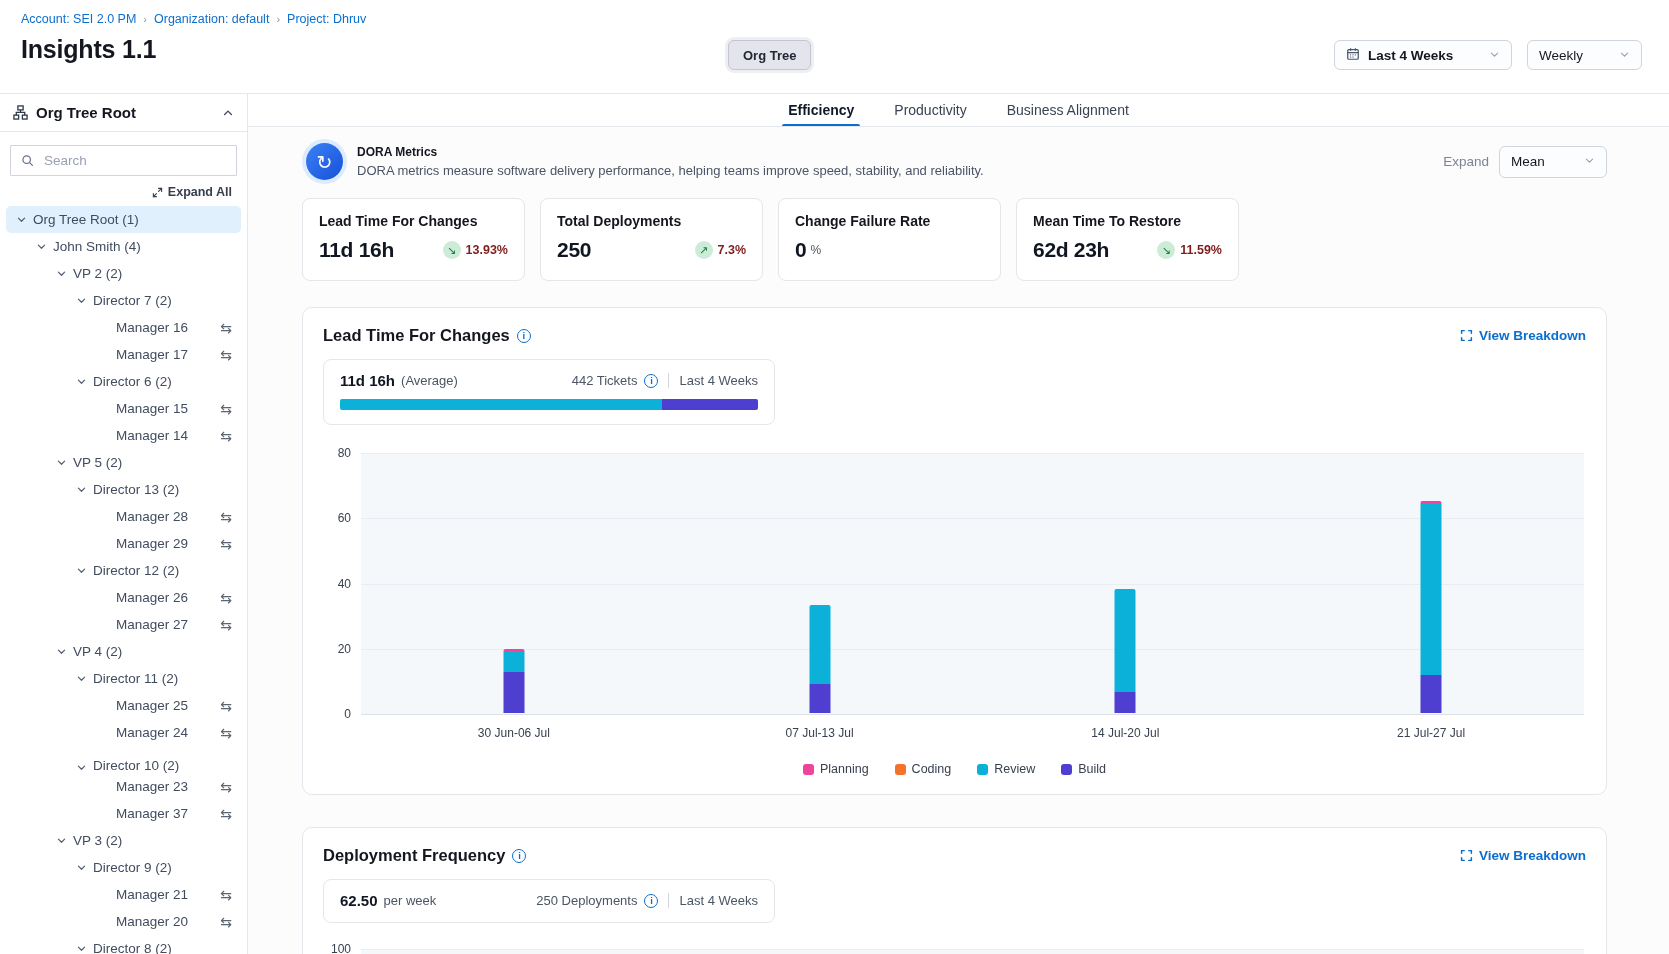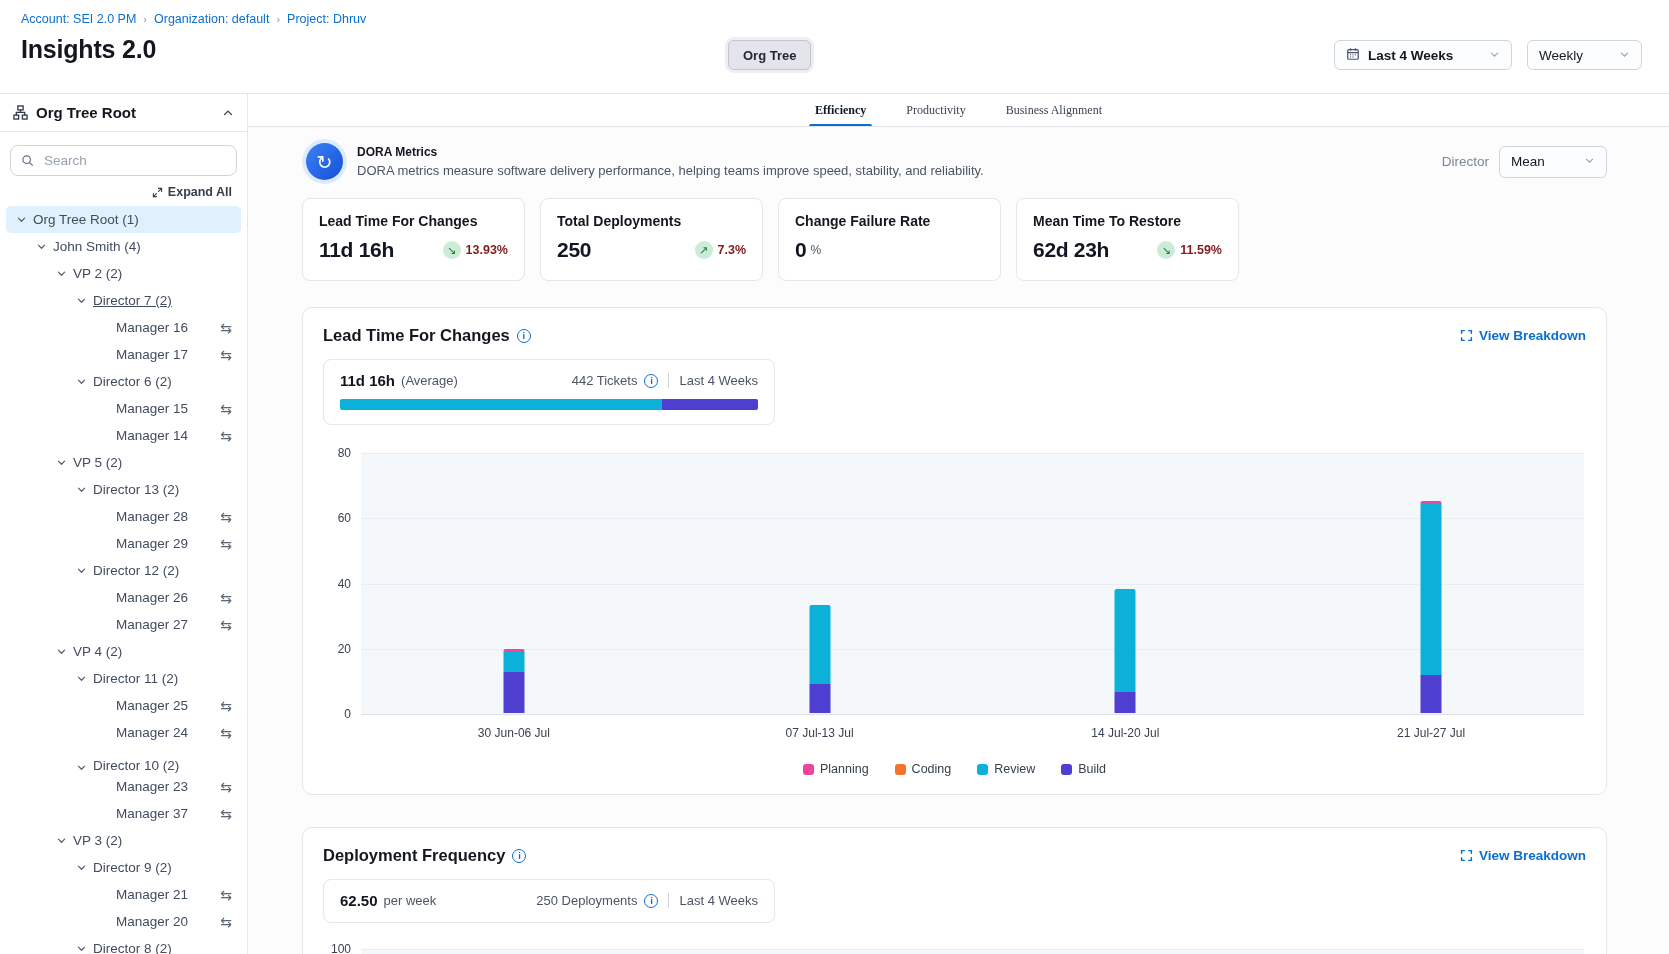--- a/index.html
+++ b/index.html
@@ -39,36 +39,36 @@
 
   
   .body { flex:1; display:flex; border-top:1px solid #e4e7ec; min-height:0; }
 
   
   .sidebar { width:248px; flex:0 0 248px; border-right:1px solid #e4e7ec; display:flex; flex-direction:column; overflow:hidden; background:#fff; }
   .sb-head { height:38px; flex:0 0 38px; border-bottom:1px solid #e4e7ec; display:flex; align-items:center; gap:8px; padding:0 13px; }
   .sb-title { font-size:15px; font-weight:700; color:#14171f; flex:1; }
   .sb-head .icon { color:#30394a; display:flex; }
   .collapse-btn { color:#444d5e; display:flex; cursor:pointer; }
-  .search-box { margin:13px 10px 0 10px; height:31px; border:1px solid #d0d5dd; border-radius:8px; display:flex; align-items:center; gap:8px; padding:0 10px; background:#fff; }
+  .search-box { margin:13px 10px 0 10px; height:31px; border:1px solid #d0d5dd; border-radius:1px; display:flex; align-items:center; gap:8px; padding:0 10px; background:#fff; }
   .search-box input { border:none; outline:none; flex:1; font-size:13.5px; color:#344054; font-family:inherit; background:transparent; }
   .search-box input::placeholder { color:#98a2b3; }
   .search-icon { color:#667085; display:flex; }
   .expand-all { display:flex; justify-content:flex-end; align-items:center; gap:5px; padding:9px 15px 4px 0; font-size:12.5px; font-weight:600; color:#363f4c; cursor:pointer; }
   .tree { flex:1; overflow:hidden; padding:3px 6px 0 6px; }
   .tree-row { height:27px; display:flex; align-items:center; font-size:13.5px; color:#414c5f; border-radius:5px; padding-right:9px; cursor:pointer; }
   .tree-row.selected { background:#e0f1fd; }
   .tree-row .chev { display:flex; color:#566072; margin-right:6px; flex:0 0 auto; }
   .tree-row .t-label { white-space:nowrap; }
   .tree-row .leaf-icon { margin-left:auto; color:#5b6574; font-size:14px; line-height:1; font-family:"DejaVu Sans", sans-serif; cursor:pointer; }
 
   
   .main { flex:1; display:flex; flex-direction:column; min-width:0; }
   .tabbar { height:33px; flex:0 0 33px; border-bottom:1px solid #e4e7ec; display:flex; justify-content:center; gap:36px; background:#fff; }
-  .tab { font-size:12px; color:#3a4352; display:flex; align-items:center; padding:0 2px; position:relative; cursor:pointer;font-family:Liberation Serif, serif; }
+  .tab { font-size:14px; color:#3a4352; display:flex; align-items:center; padding:0 2px; position:relative; cursor:pointer; }
   .tab.active { font-weight:700; color:#101828; }
   .tab.active::after { content:""; position:absolute; left:-4px; right:-4px; bottom:0; height:2.5px; background:#0b6fd0; border-radius:2px 2px 0 0; }
 
   .content { flex:1; overflow:hidden; background:#fcfcfd; padding:16px 62px 24px 54px; }
 
   
   .dora-head { display:flex; align-items:center; gap:14px; }
   .dora-icon { width:37px; height:37px; flex:0 0 37px; border-radius:50%;
     background:linear-gradient(135deg,#3b82f6,#1650d8); color:#fff;
     box-shadow:0 0 0 4px #dcebfd;
@@ -134,21 +134,21 @@
 <div class="app">
 
   <div class="top">
     <div class="breadcrumb" id="breadcrumb">
         <span class="crumb">Account: SEI 2.0 PM</span>
         <span class="crumb-sep">›</span>
         <span class="crumb">Organization: default</span>
         <span class="crumb-sep">›</span>
         <span class="crumb">Project: Dhruv</span>
       </div>
-    <div class="page-title">Insights 2.0</div>
+    <div class="page-title">Insights 1.1</div>
 
     <div class="org-tree-btn">
       <span>Org Tree</span>
     </div>
 
     <div class="select sel-date">
       <span class="cal-svg">
         <svg width="14" height="14" viewBox="0 0 16 16" fill="none" stroke="currentColor" stroke-width="1.4">
             <rect x="2" y="3" width="12" height="11" rx="1.2"></rect>
             <path d="M2 6.4h12M5.2 1.4v3M10.8 1.4v3"></path>
@@ -234,21 +234,21 @@
   </div>
           <div class="tree-row branch" style="padding-left: 50px;">
     <span class="chev">
       <svg width="11" height="11" viewBox="0 0 16 16">
                 <path d="M3.5 6l4.5 4.5L12.5 6" fill="none" stroke="currentColor" stroke-width="1.8" stroke-linecap="round" stroke-linejoin="round"></path>
               </svg>
     </span>
     <span class="t-label">VP 2 (2)</span>
 
   </div>
-          <div class="tree-row branch" style="padding-left: 70px; text-decoration: underline;">
+          <div class="tree-row branch" style="padding-left: 70px;">
     <span class="chev">
       <svg width="11" height="11" viewBox="0 0 16 16">
                 <path d="M3.5 6l4.5 4.5L12.5 6" fill="none" stroke="currentColor" stroke-width="1.8" stroke-linecap="round" stroke-linejoin="round"></path>
               </svg>
     </span>
     <span class="t-label">Director 7 (2)</span>
 
   </div>
           <div class="tree-row leaf" style="padding-left: 110px;">
 
@@ -422,21 +422,21 @@
 
       <div class="content">
 
         <div class="dora-head">
           <div class="dora-icon">↻</div>
           <div class="dora-txt">
             <div class="dora-title">DORA Metrics</div>
             <div class="dora-desc">DORA metrics measure software delivery performance, helping teams improve speed, stability, and reliability.</div>
           </div>
           <div class="showing">
-            <span class="showing-label">Director</span>
+            <span class="showing-label">Expand</span>
             <div class="select sel-showing">
               <span>Mean</span>
               <span class="chev-svg">
                 <svg width="11" height="11" viewBox="0 0 16 16">
                     <path d="M3.5 6l4.5 4.5L12.5 6" fill="none" stroke="currentColor" stroke-width="1.6" stroke-linecap="round"></path>
                   </svg>
               </span>
             </div>
           </div>
         </div>

